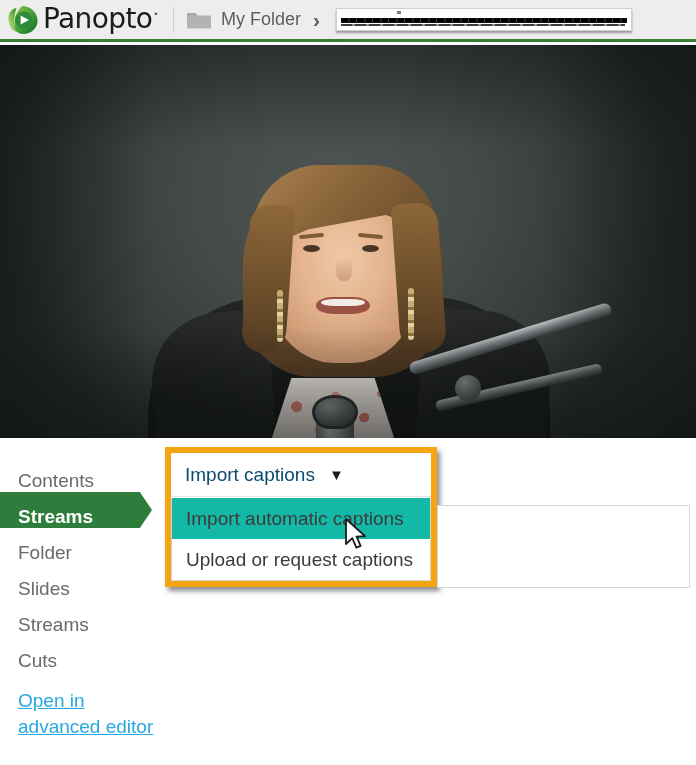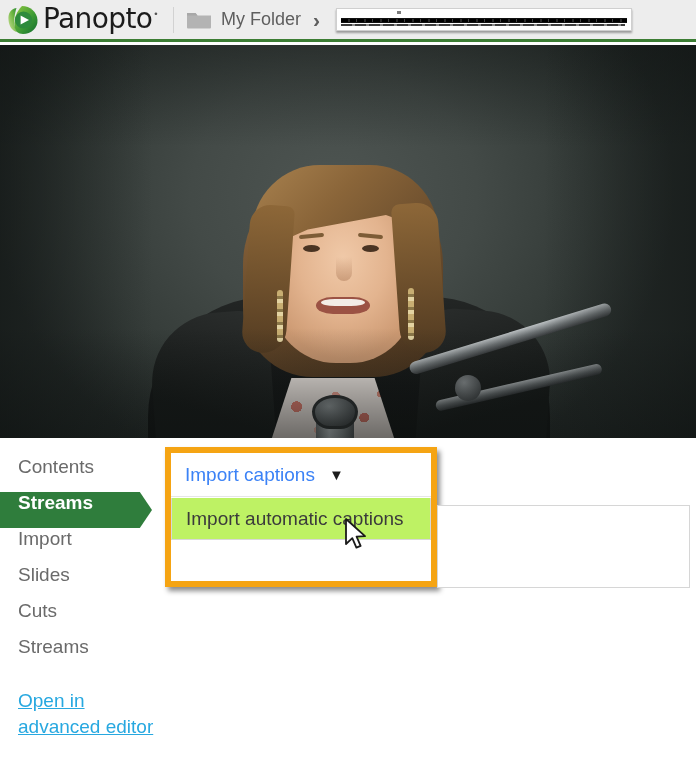--- a/index.html
+++ b/index.html
@@ -304,21 +304,21 @@
   
   .sidebar {
     position: absolute;
     left: 0; top: 18px;
     width: 165px;
   }
   .side-item {
     position: relative;
     height: 36px;
     display: flex;
-    align-items: flex-start;
+    align-items: flex-end;
     padding-left: 18px;
     font-size: 19px;
     color: #6a6a6a;
     white-space: nowrap;
   }
   .side-item.active {
     color: #ffffff;
     font-weight: bold;
     background: #2f7d3c;
     width: 152px;
@@ -349,21 +349,21 @@
     left: 0; top: 0;
     width: 260px; height: 44px;
     background: #ffffff;
     display: flex;
     align-items: center;
     padding-left: 14px;
     border-bottom: 1px solid #e6e6e6;
   }
   .dd-button-label {
     font-size: 19px;
-    color: #3b82f6;
+    color: #0c4a6e;
   }
   .dd-caret {
     margin-left: 14px;
     font-size: 15px;
     color: #1d1d1d;
     line-height: 1;
   }
   .dd-menu {
     position: absolute;
     left: 0; top: 45px;
@@ -374,21 +374,21 @@
   }
   .dd-item {
     height: 41px;
     display: flex;
     align-items: center;
     padding-left: 14px;
     font-size: 19px;
     color: #3b3b3b;
     white-space: nowrap;
   }
-  .dd-item.hover { background: #bef264; }
+  .dd-item.hover { background: #14b8a6; }
 
   
   .cap-box {
     position: absolute;
     left: 437px; top: 67px;
     width: 253px; height: 83px;
     border: 1px solid #d6d6d6;
     background: #ffffff;
   }
 
@@ -482,45 +482,48 @@
   <div class="panel">
 
     <div class="sidebar">
       <div class="side-item">
         <span>Contents</span>
       </div>
       <div class="side-item active">
         <span>Streams</span>
       </div>
       <div class="side-item">
-        <span>Import</span>
+        <span>Folder</span>
       </div>
       <div class="side-item">
         <span>Slides</span>
       </div>
       <div class="side-item">
+        <span>Streams</span>
+      </div>
+      <div class="side-item">
         <span>Cuts</span>
-      </div>
-      <div class="side-item">
-        <span>Streams</span>
       </div>
       <div class="side-link">
         <div>Open in</div>
         <div>advanced editor</div>
       </div>
     </div>
 
     <div class="hl-box">
       <div class="dd-button">
         <span class="dd-button-label">Import captions</span>
         <span class="dd-caret">▼</span>
       </div>
       <div class="dd-menu">
         <div class="dd-item hover">
           <span>Import automatic captions</span>
+        </div>
+        <div class="dd-item">
+          <span>Upload or request captions</span>
         </div>
       </div>
     </div>
 
     <div class="cap-box">
       <span></span>
     </div>
   </div>
 
   <div class="cursor">

